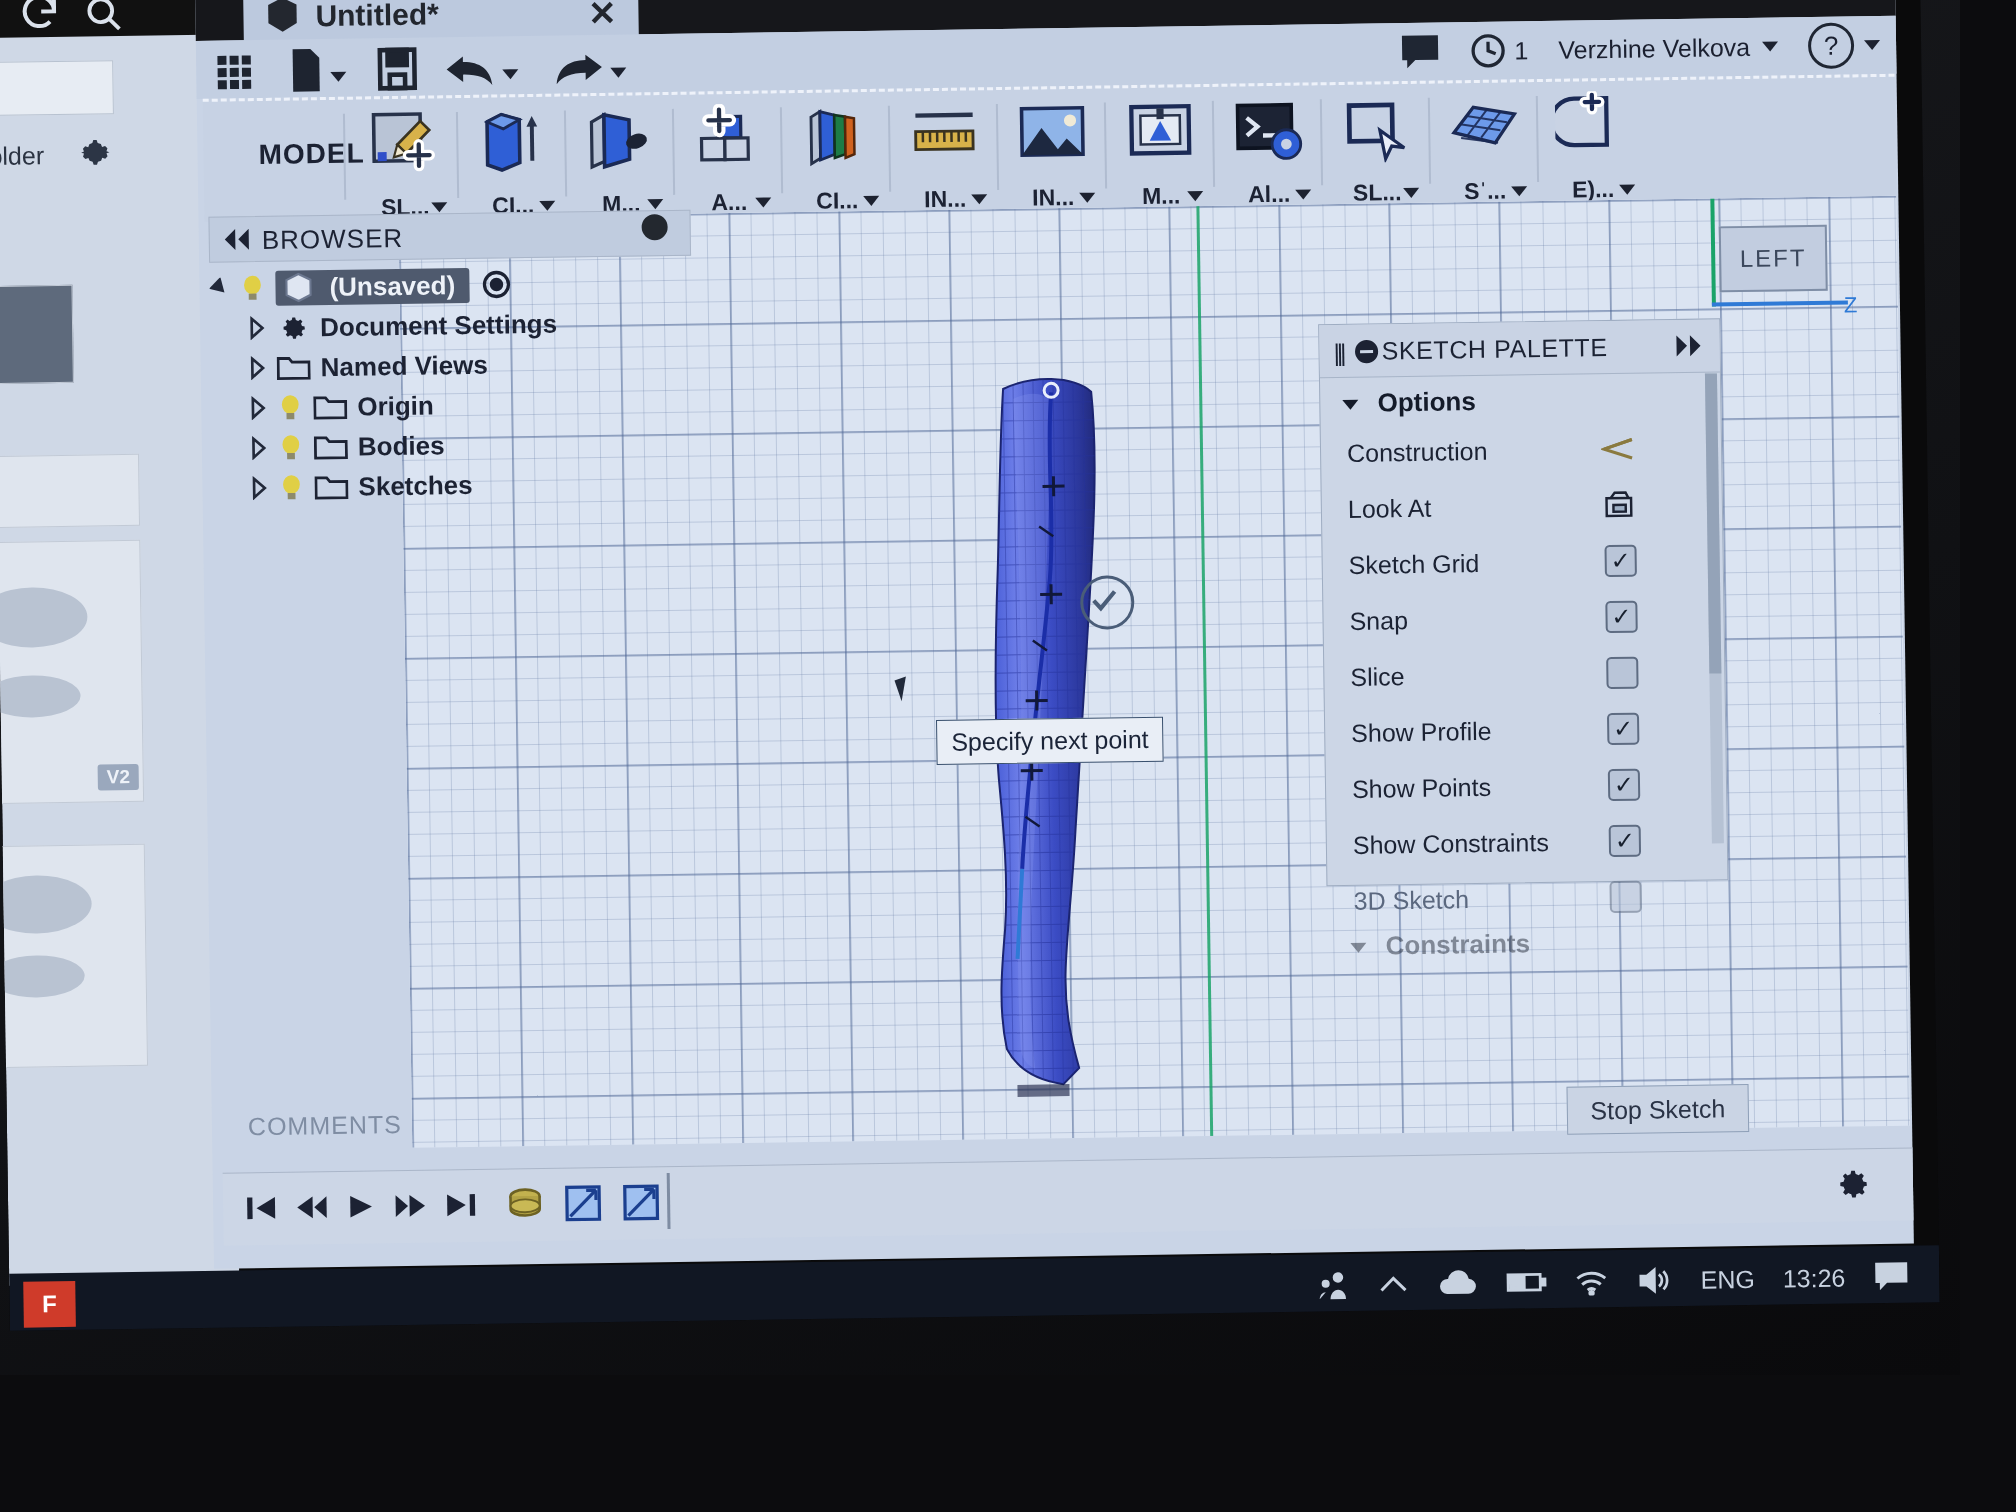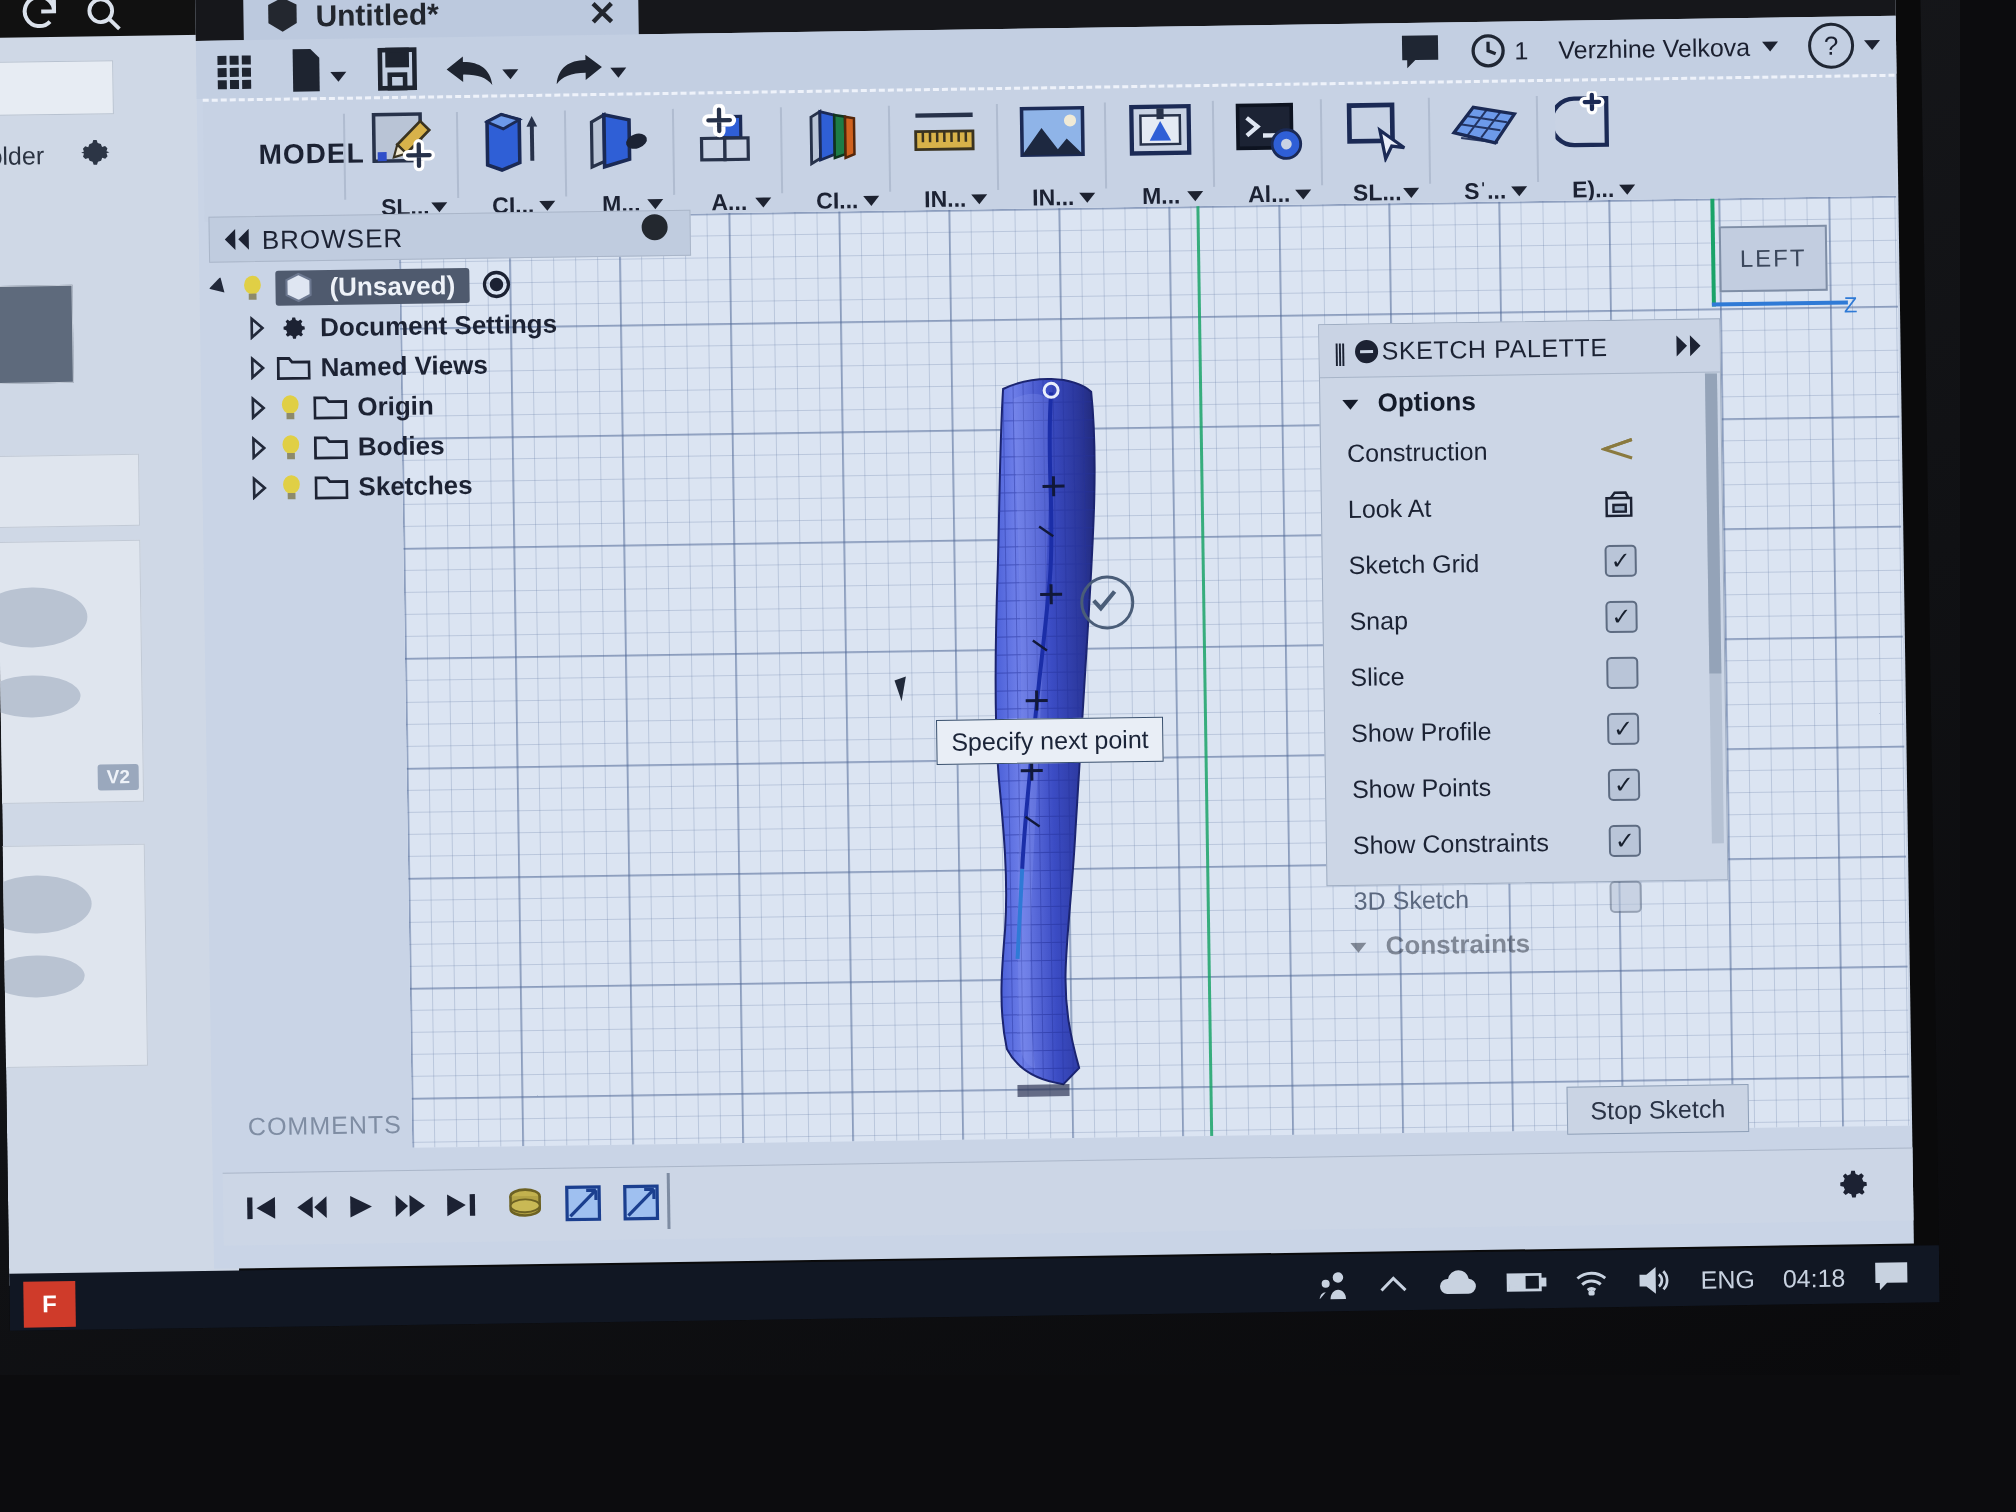--- a/index.html
+++ b/index.html
@@ -864,21 +864,21 @@
           </svg>
         </span>
         <span>
           <svg width="36" height="28" viewBox="0 0 24 18" fill="none" stroke="#c8d2e0" stroke-width="1.8">
             <path d="M3 6h4l5-4v14l-5-4H3z" fill="#c8d2e0"></path>
               <path d="M15 5a5 5 0 0 1 0 8"></path>
               <path d="M18 3a8.5 8.5 0 0 1 0 12"></path>
           </svg>
         </span>
         <span>ENG</span>
-        <span>04:18</span>
+        <span>13:26</span>
         <span>
           <svg width="36" height="32" viewBox="0 0 24 22" fill="#c8d2e0">
               <path d="M1 1h22v14H9l-5 5v-5H1z"></path>
             </svg>
         </span>
       </div>
     </div>
 
   </div>
 </div>

